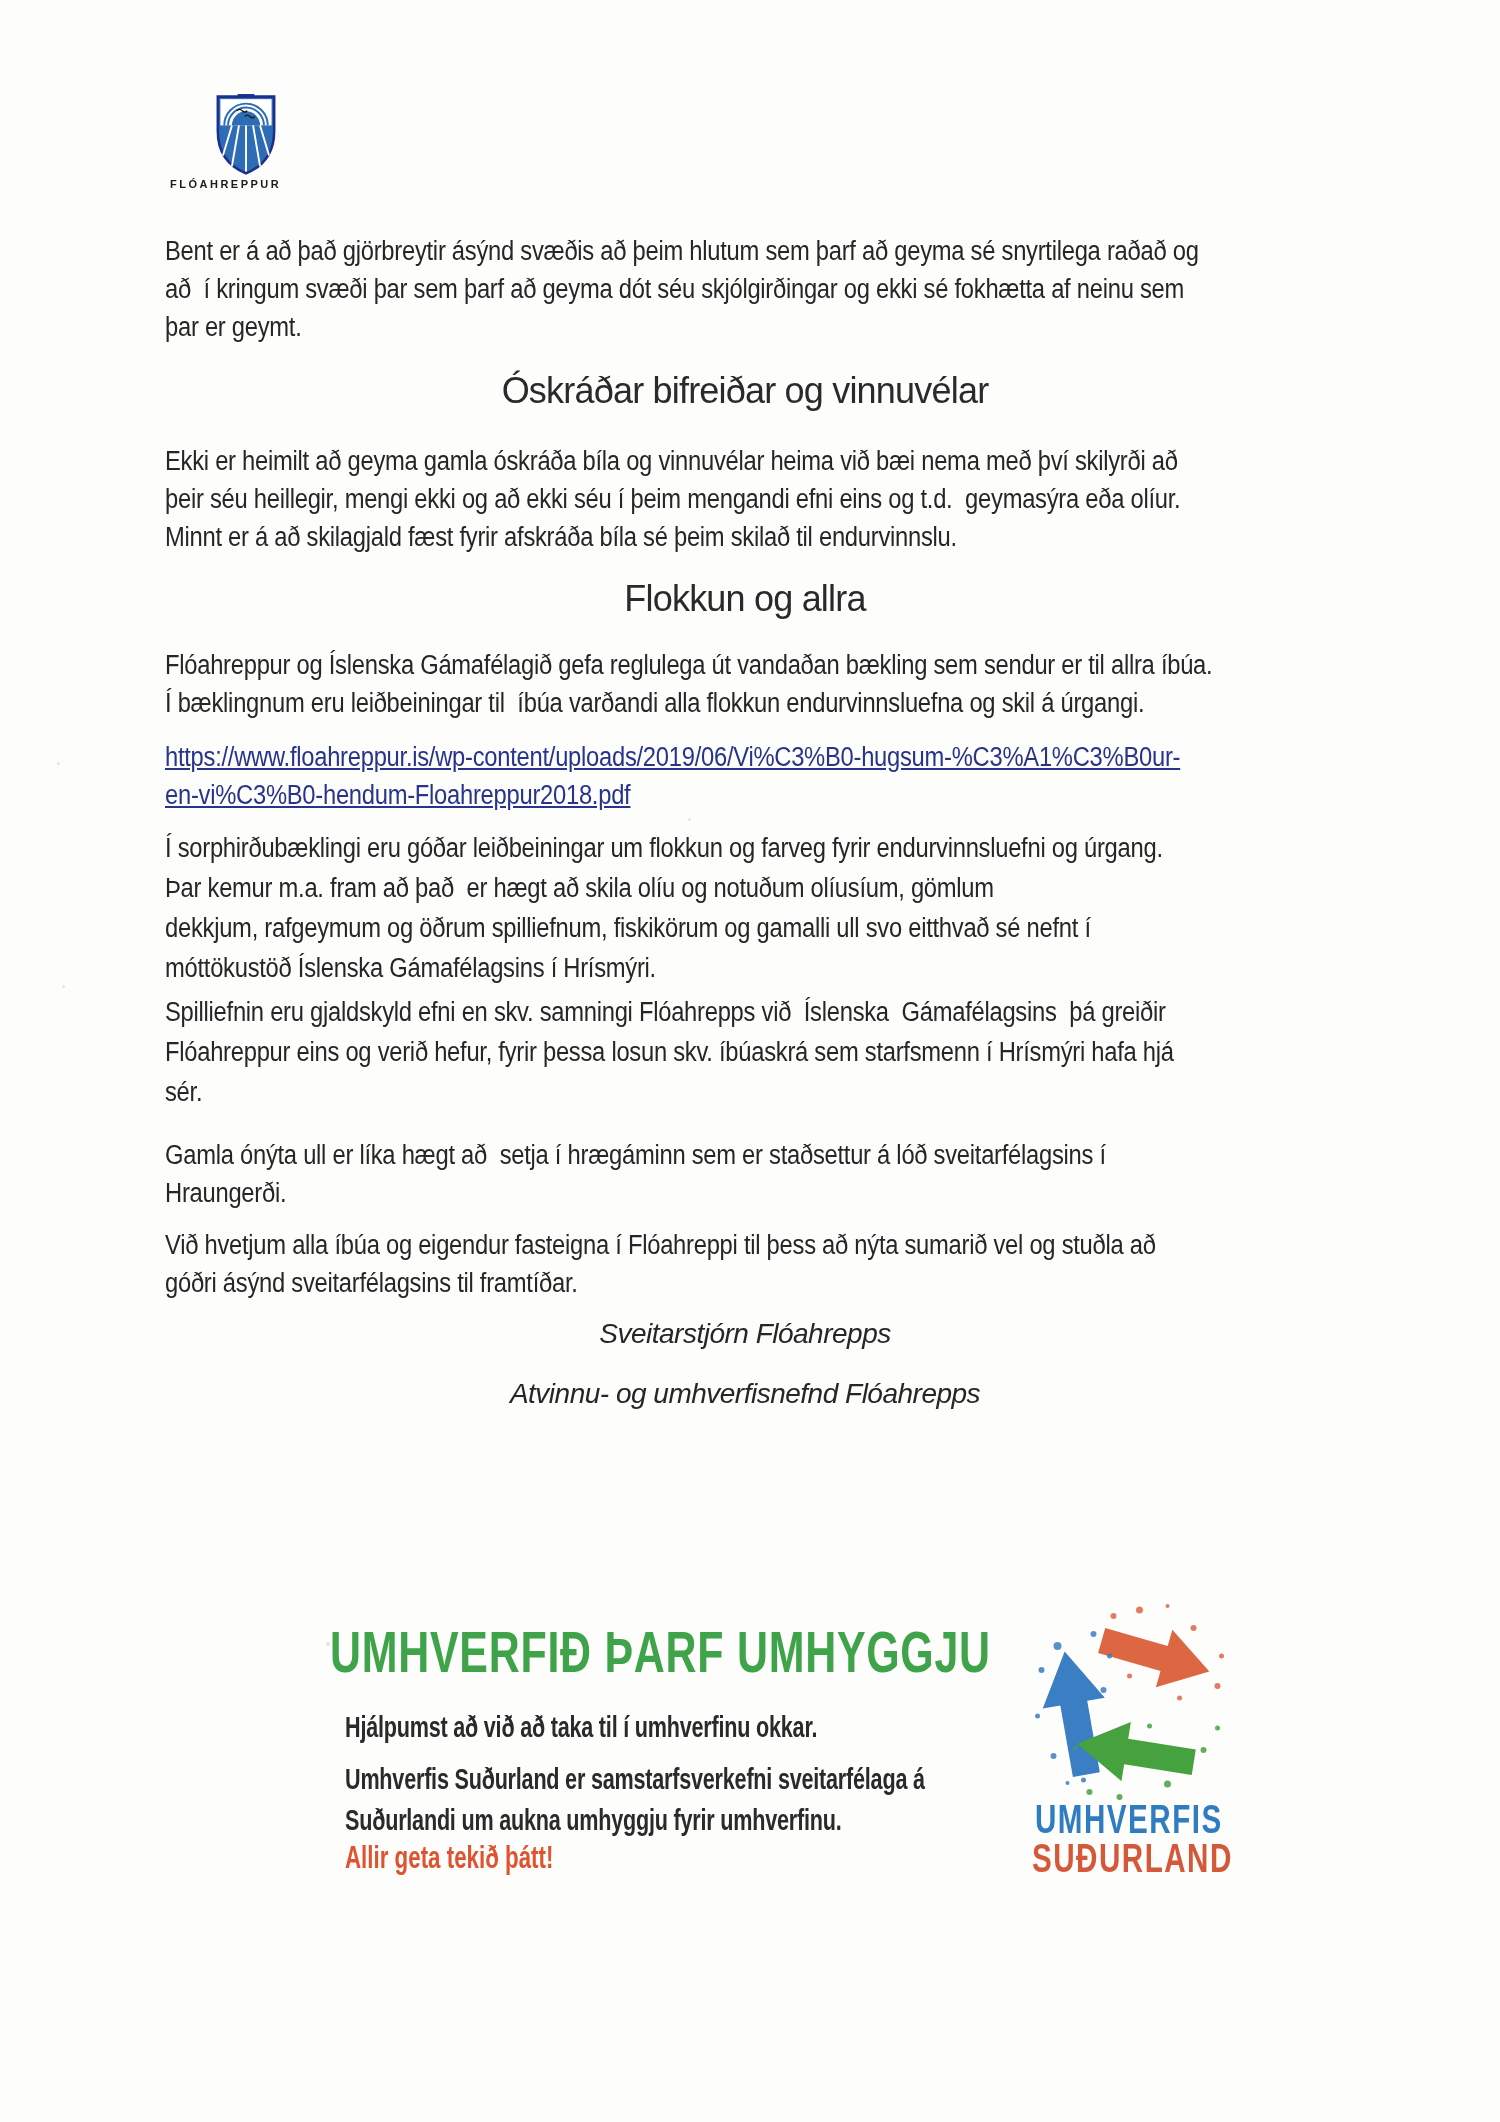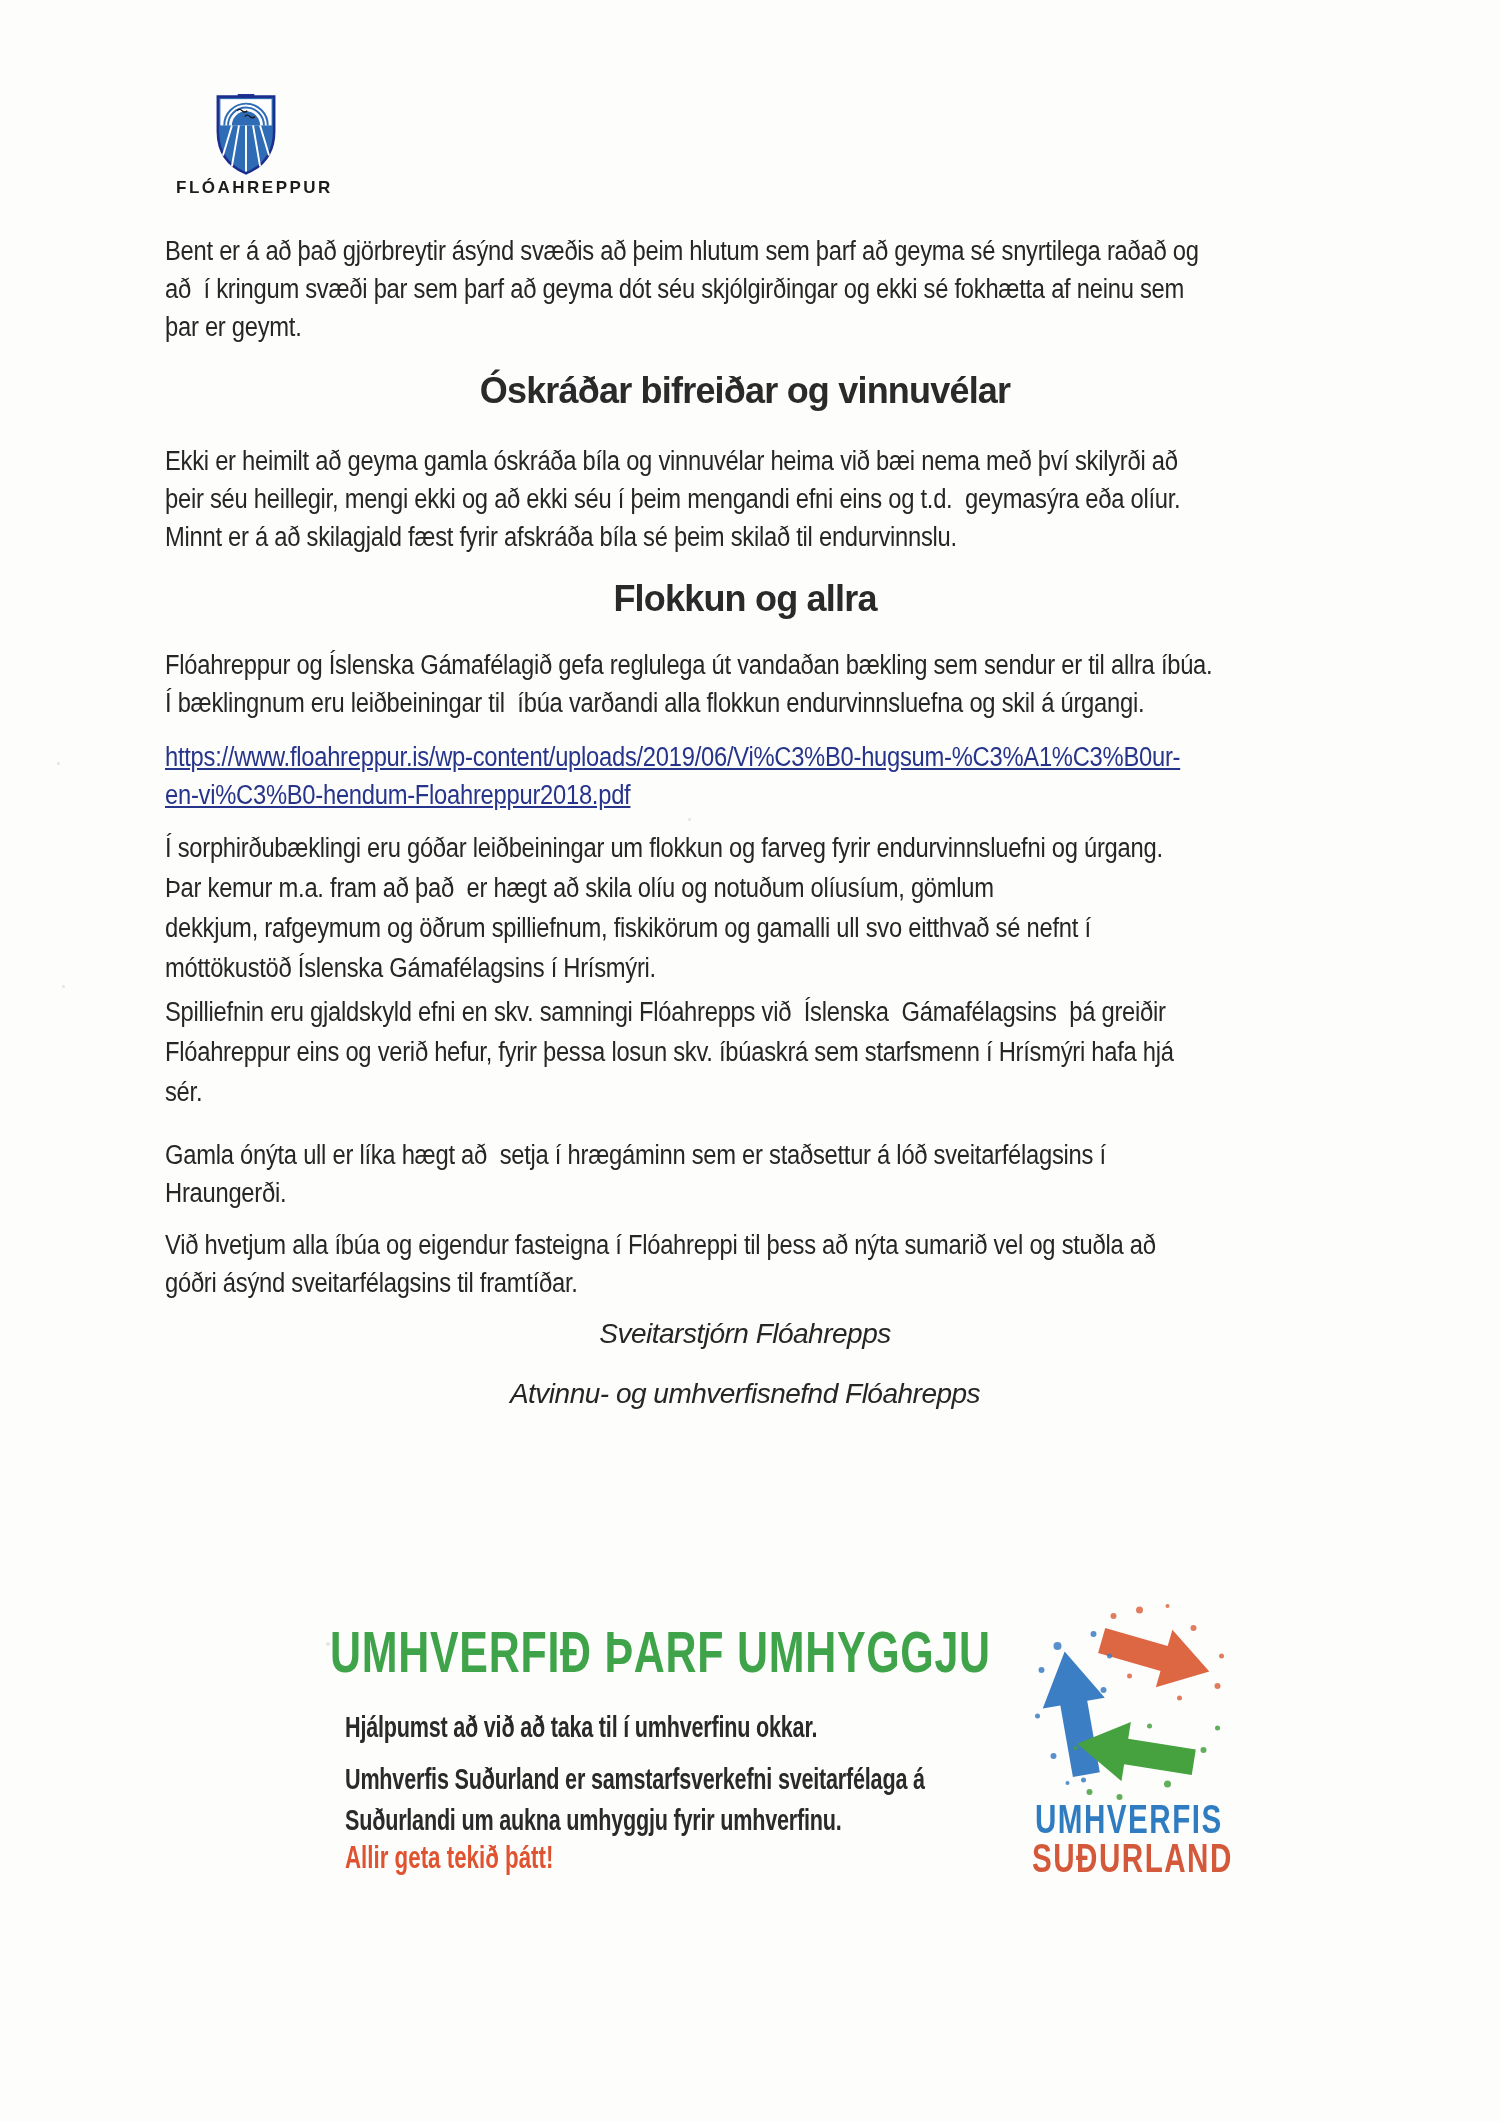--- a/index.html
+++ b/index.html
@@ -15,40 +15,40 @@
   
   .para{
     position:absolute;left:165px;width:1320px;
     font-size:27px;line-height:38px;letter-spacing:-0.3px;
     white-space:pre-wrap;color:#262626;
     transform:scaleX(0.88);transform-origin:0 0;
   }
   .para.lh40{line-height:40px;}
   .heading{
     position:absolute;left:165px;width:1160px;
-    text-align:center;font-size:36px;font-weight:bold;
+    text-align:center;font-size:36px;font-weight:normal;
     letter-spacing:-0.8px;color:#2a2a2a;
   }
   .doclink{
     position:absolute;left:165px;width:1320px;
     font-size:27px;line-height:38px;letter-spacing:-0.3px;
     white-space:pre-wrap;
     color:#27348b;text-decoration:underline;
     transform:scaleX(0.88);transform-origin:0 0;
     cursor:pointer;
   }
   .sig{
     position:absolute;left:165px;width:1160px;
     text-align:center;font-size:28px;letter-spacing:-0.5px;color:#262626;font-style:italic;
   }
   
   .crest{position:absolute;left:214px;top:93px;width:64px;height:84px;}
   .crest-word{
-    position:absolute;left:176px;top:178px;width:200px;
-    font-size:17px;font-weight:600;letter-spacing:2.5px;color:#1c1c1c;
+    position:absolute;left:170px;top:178px;width:200px;
+    font-size:11px;font-weight:600;letter-spacing:2.5px;color:#1c1c1c;
   }
   
   .eco-head{
     position:absolute;left:330px;top:1618px;
     font-size:58px;font-weight:bold;letter-spacing:1px;
     color:#3fa449;white-space:nowrap;
     transform:scaleX(0.74);transform-origin:0 0;
   }
   .eco-line{
     position:absolute;left:345px;

